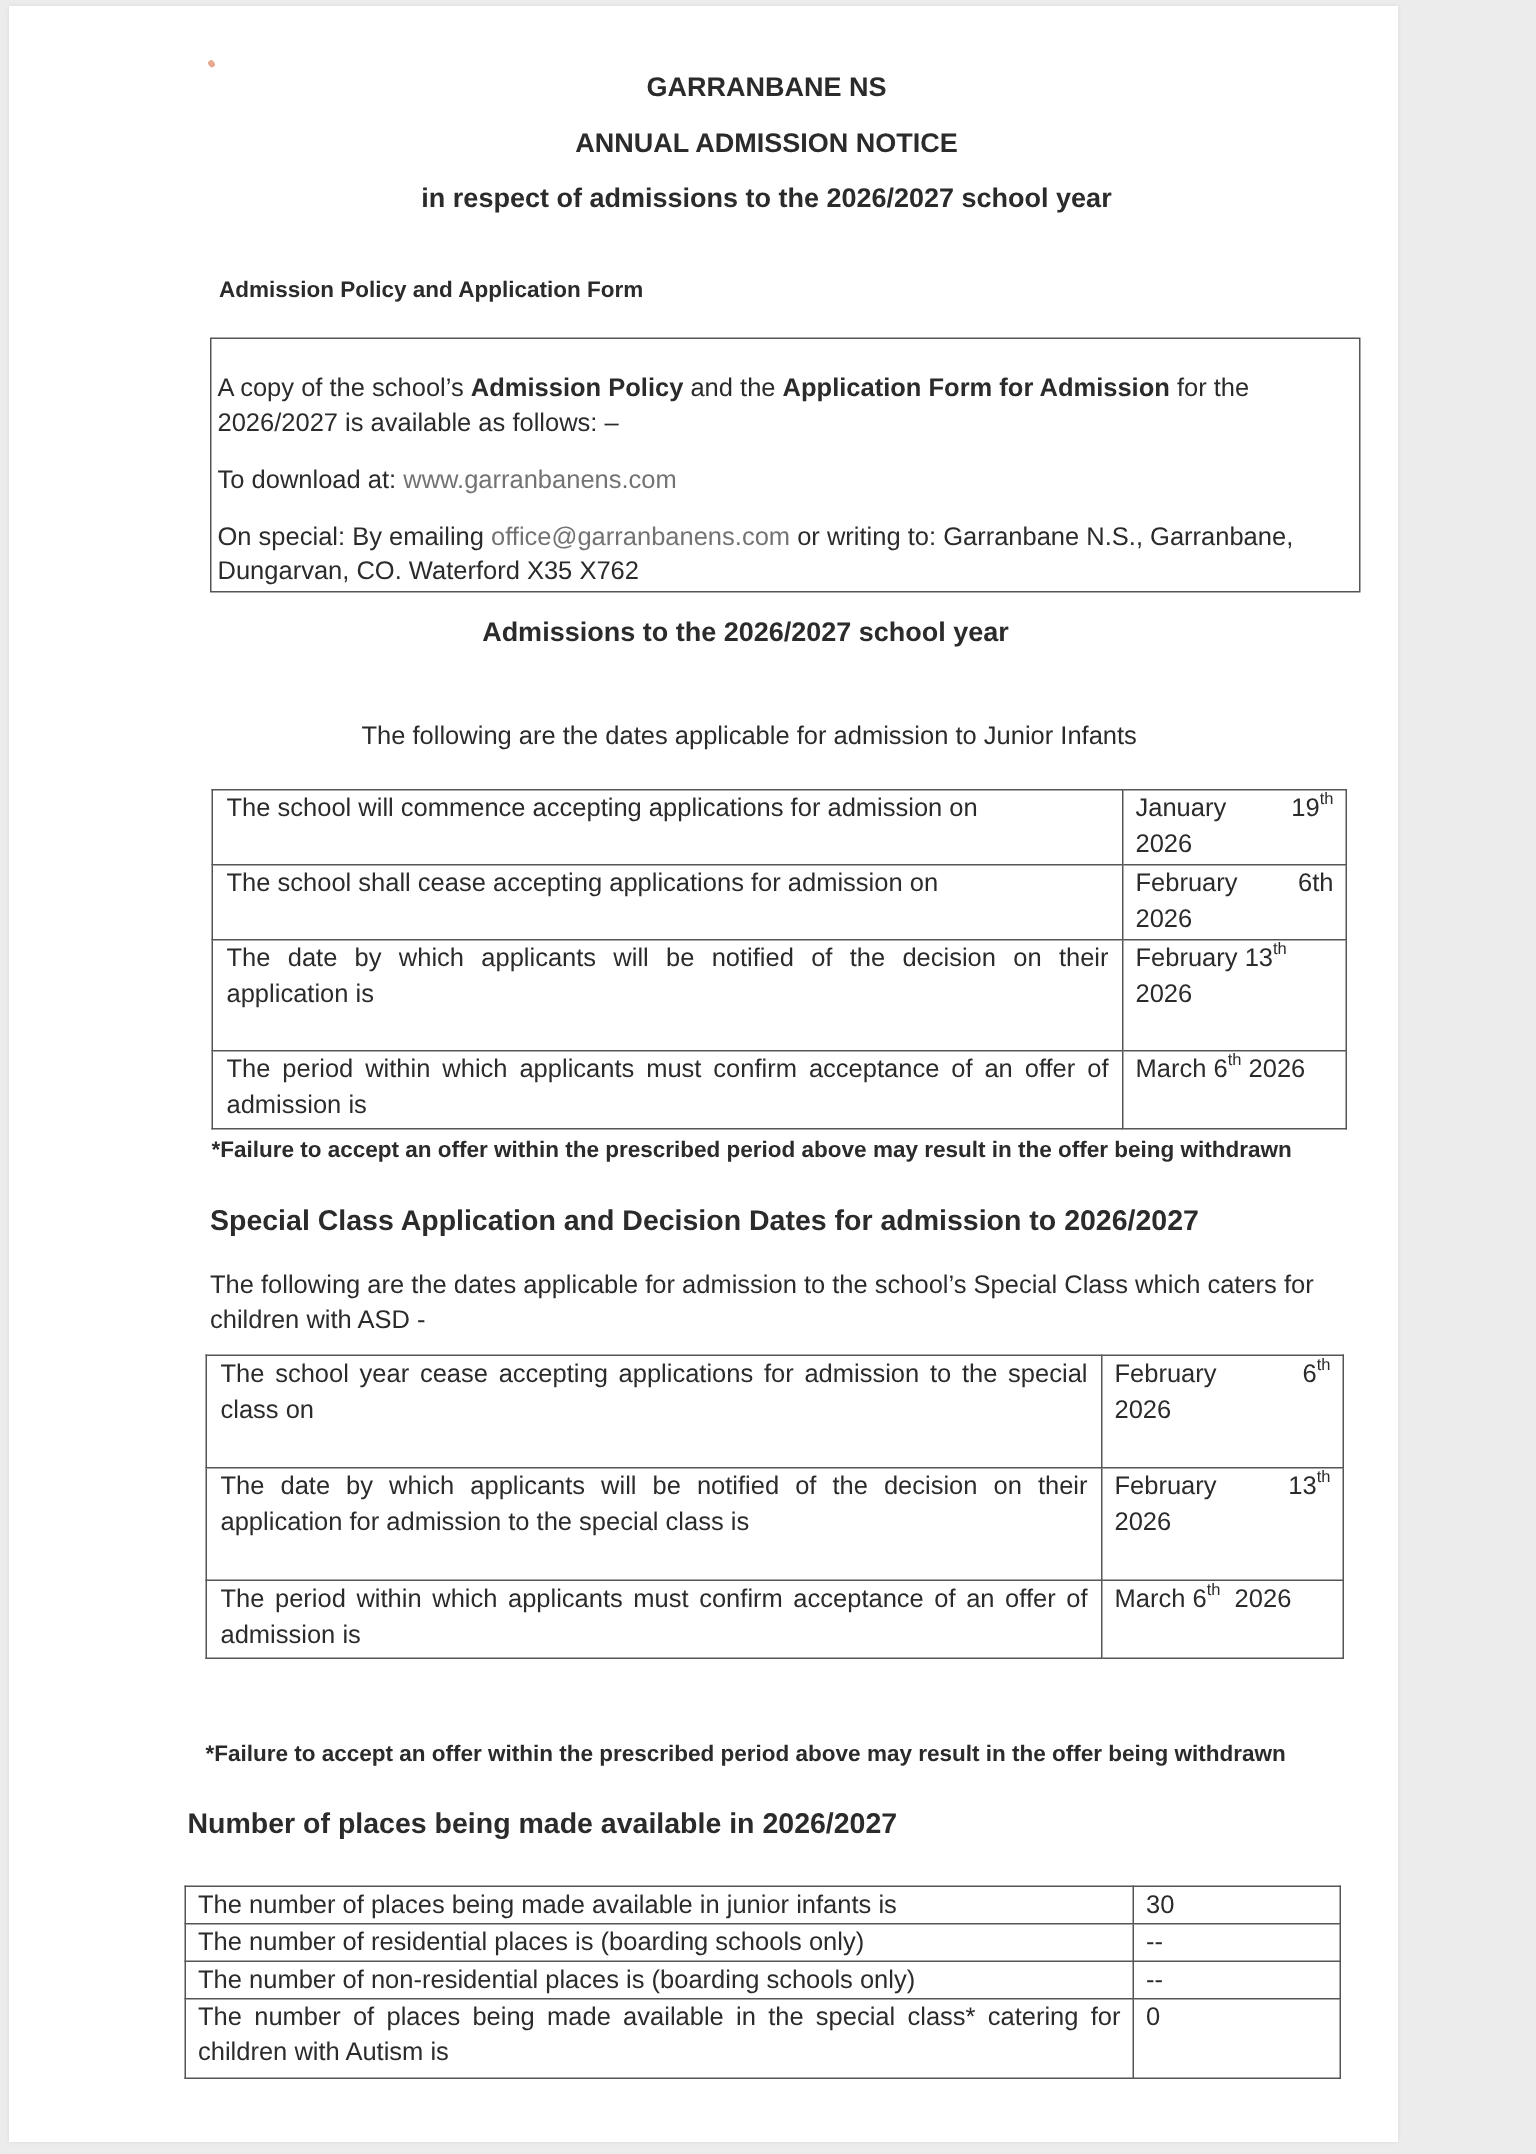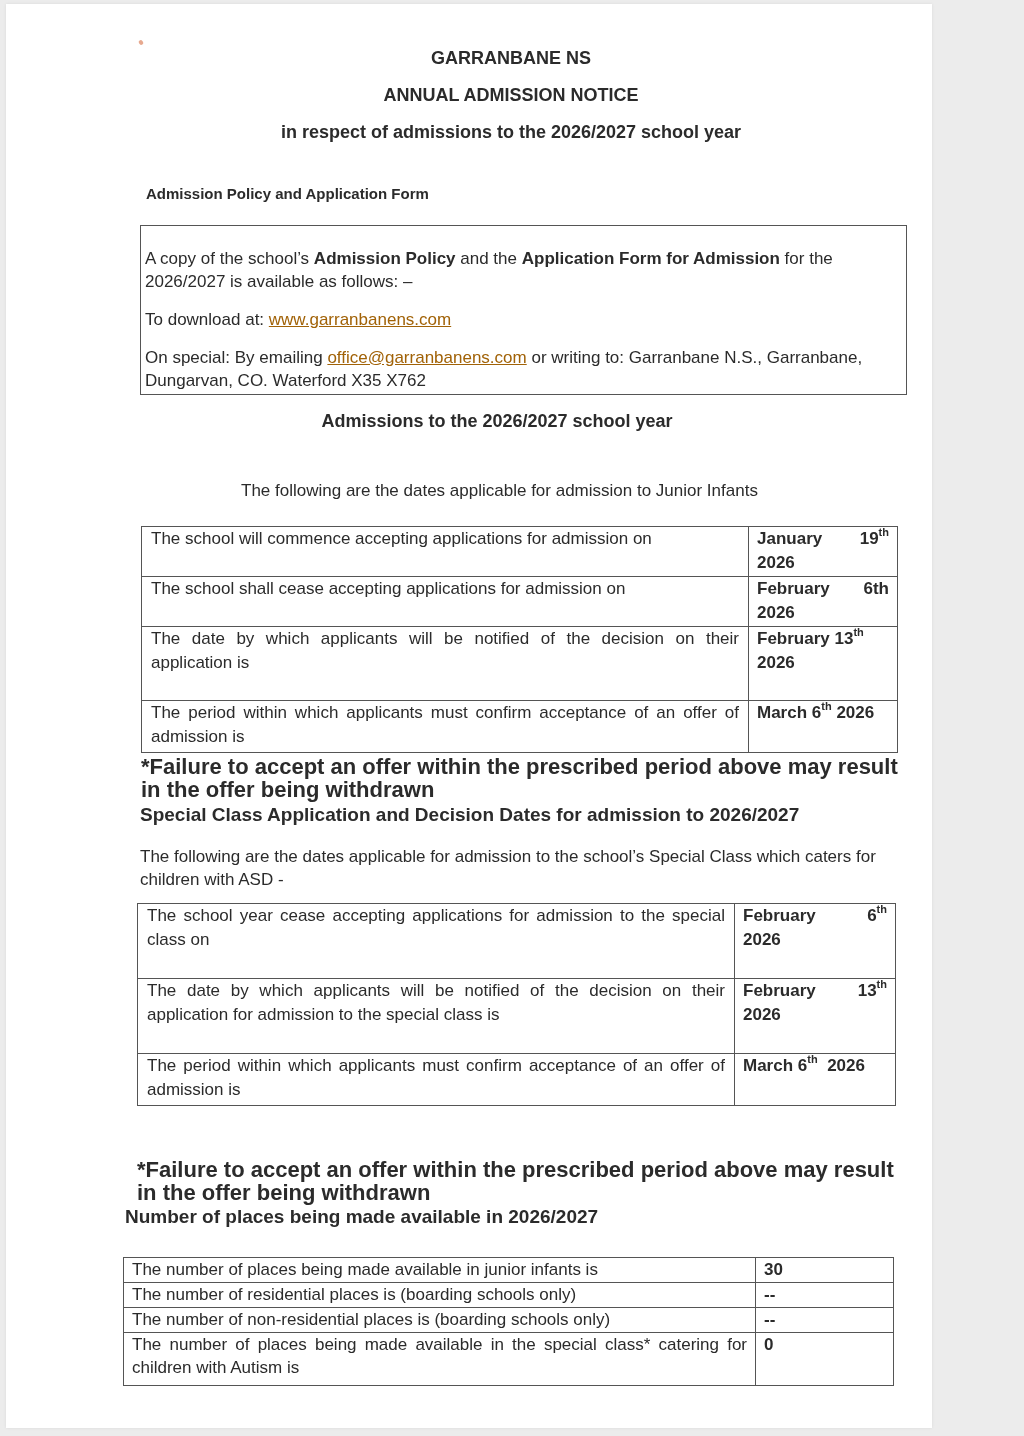--- a/index.html
+++ b/index.html
@@ -33,41 +33,41 @@
       position: absolute;
       left: 134px; top: 221px;
       width: 767px; height: 170px;
       border: 1.5px solid #555;
       box-sizing: border-box;
       padding: 0 4px;
       font-size: 17px;
       line-height: 23px;
     }
     .infobox p { margin: 0; }
-    .link { color: #a16207; text-decoration: underline; }
+    .link { color: #737373; }
 
     table.dt {
       position: absolute;
       border-collapse: collapse;
       font-size: 17px;
       line-height: 24px;
       table-layout: fixed;
     }
     table.dt td {
       border: 1.5px solid #555;
       vertical-align: top;
       padding: 0 9px;
       box-sizing: border-box;
     }
-    table.dt td.val { font-weight: bold; padding: 0 8px; margin-left: 48px; }
+    table.dt td.val { font-weight: normal; padding: 0 8px; margin-left: 48px; }
     .j { text-align: justify; text-align-last: left; }
     .dateline { display: flex; justify-content: space-between; }
     sup { font-size: 11px; line-height: 0; position: relative; top: -1px; }
 
-    .note { font-size: 22px; font-weight: bold; line-height: 23px; }
+    .note { font-size: 15px; font-weight: bold; line-height: 23px; }
   </style>
 </head>
 <body>
 
 <div class="page">
   <div class="speck"></div>
 
   <div class="abs center t-title" style="top:44px;">GARRANBANE NS</div>
   <div class="abs center t-title" style="top:81px;">ANNUAL ADMISSION NOTICE</div>
   <div class="abs center t-title" style="top:118px;">in respect of admissions to the 2026/2027 school year</div>

